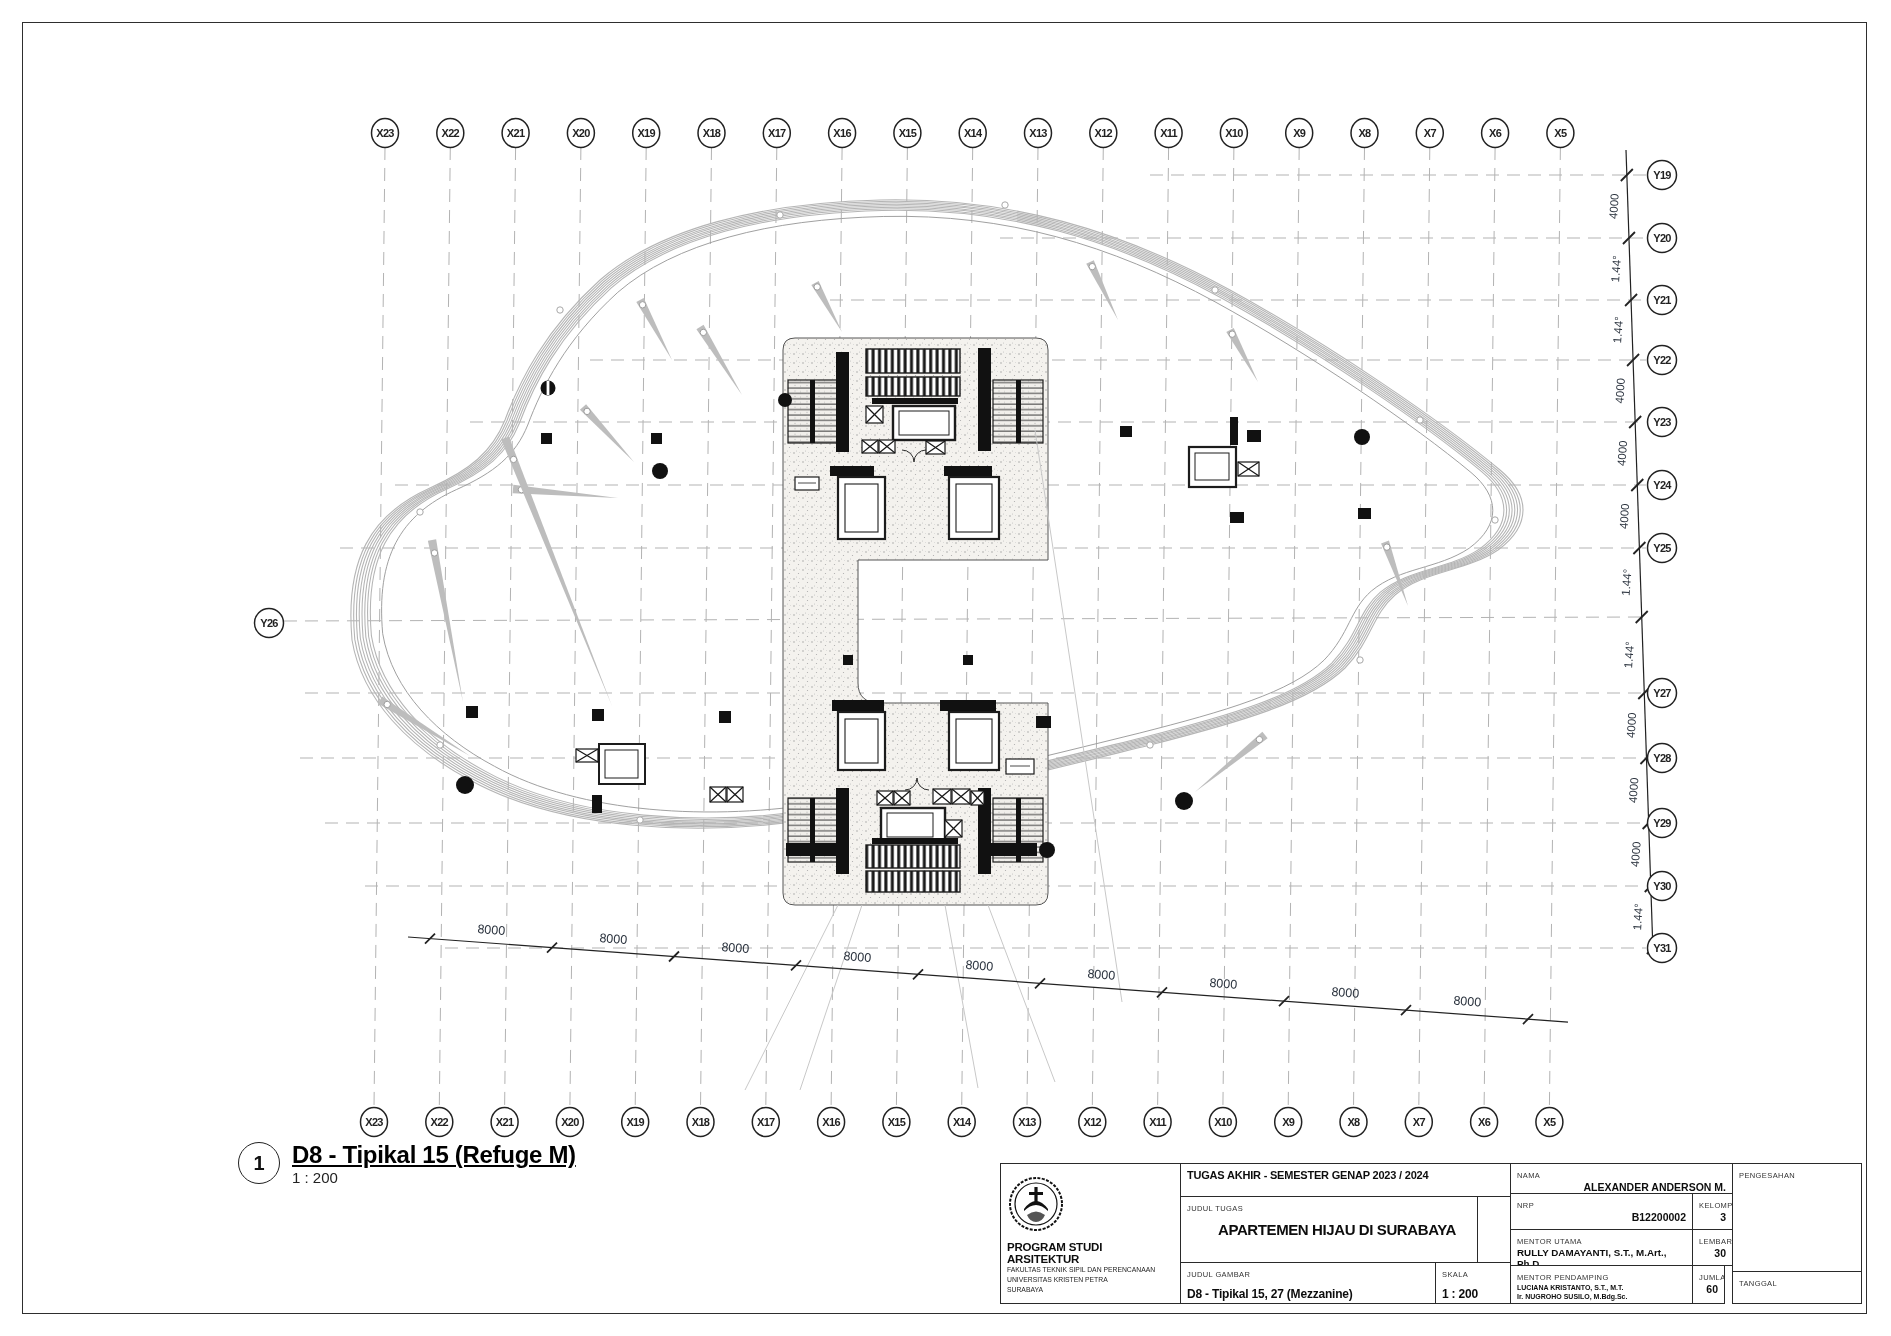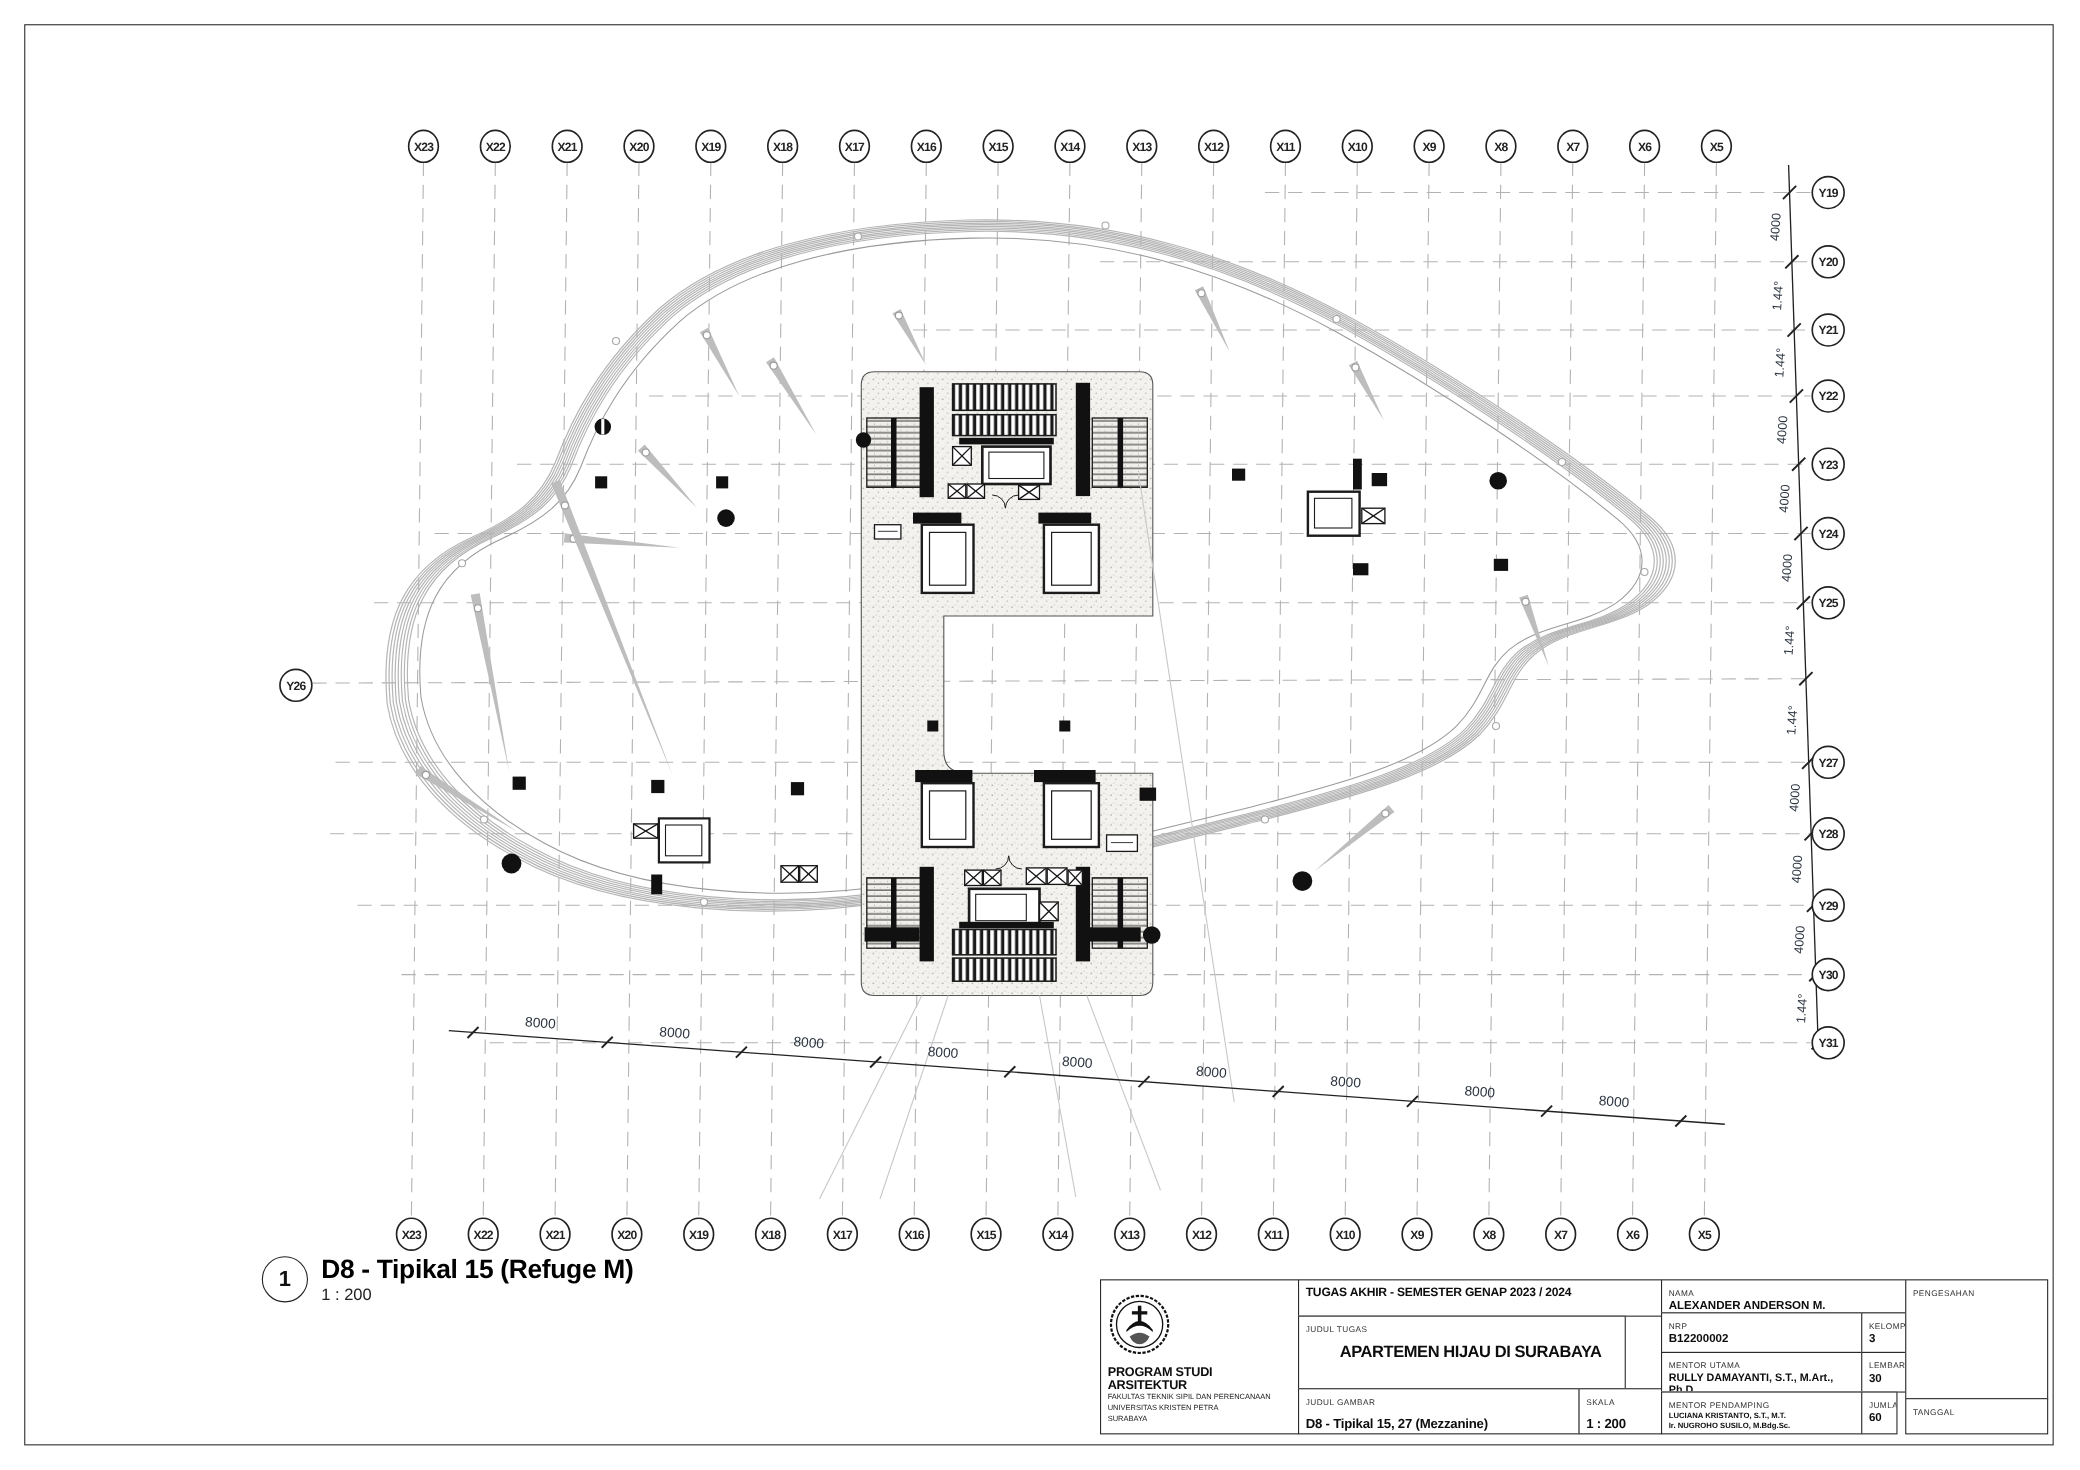--- a/index.html
+++ b/index.html
@@ -6,32 +6,32 @@
   .sheet{position:relative;width:1891px;height:1336px;background:#fff;
          font-family:"Liberation Sans",sans-serif;overflow:hidden;}
   .frame{position:absolute;left:22px;top:22px;width:1843px;height:1290px;
          border:1.6px solid #2e2e2e;}
   svg#plan{position:absolute;left:0;top:0;}
 
   
   .callout{position:absolute;left:238px;top:1142px;display:flex;align-items:flex-start;gap:12px;}
   .callout-circle{width:40px;height:40px;border:1.6px solid #222;border-radius:50%;
     display:flex;align-items:center;justify-content:center;font-weight:bold;font-size:20px;color:#111;}
-  .callout-title{font-weight:bold;font-size:24px;color:#000;letter-spacing:-0.3px;line-height:1.05;}
+  .callout-title{font-weight:bold;font-size:24px;color:#000;letter-spacing:-0.3px;line-height:1.05;text-decoration:underline;}
   .callout-scale{font-size:15px;color:#222;margin-top:2px;}
 
   
   .titleblock{position:absolute;left:1000px;top:1163px;width:862px;height:141px;font-family:"Liberation Sans",sans-serif;}
   .tb-cell{position:absolute;border:1px solid #2a2a2a;background:#fff;box-sizing:border-box;
            padding:7px 6px;overflow:hidden;}
   .tb-label{font-size:7.5px;letter-spacing:.4px;color:#333;text-transform:uppercase;margin-bottom:1px;}
   .tb-value{font-weight:bold;color:#0d0d0d;}
   .tb-value.big{font-size:15px;letter-spacing:-0.4px;margin-left:31px;}
   .tb-value.med{font-size:12px;letter-spacing:-0.2px;}
-  .tb-value.sm{font-size:10.5px;}
+  .tb-value.sm{font-size:10.5px;text-align:right;}
   .tb-value.tiny{font-size:7px;line-height:1.35;}
   .tb-header{font-weight:bold;font-size:11px;color:#0d0d0d;letter-spacing:-0.2px;padding-top:5px;}
   .logo-cell{text-align:left;}
   .logo-program{font-weight:bold;font-size:11.5px;color:#0d0d0d;margin-top:4px;letter-spacing:-0.2px;}
   .logo-sub{font-size:6.8px;color:#222;line-height:1.5;}
 </style>
 </head>
 <body>
 
 <div class="sheet">

